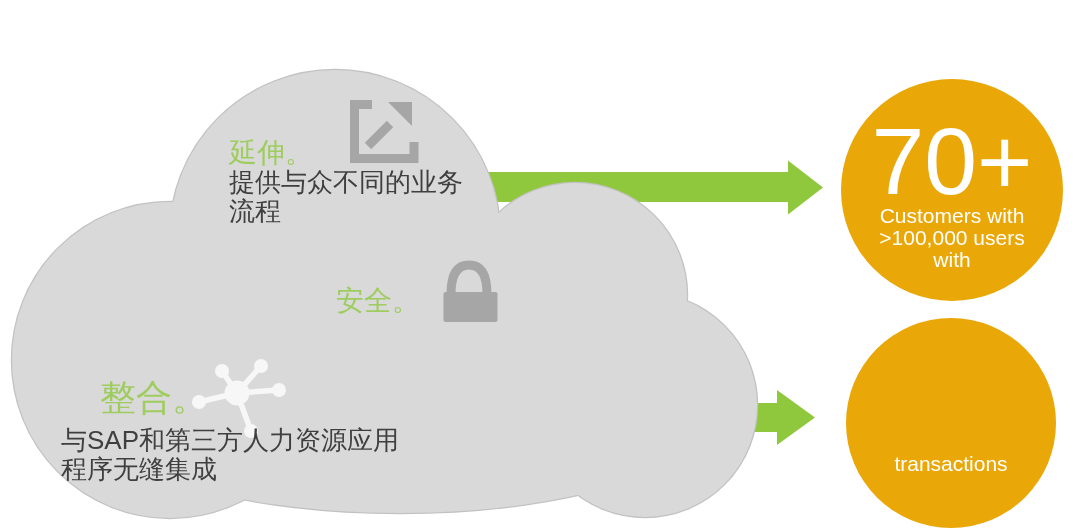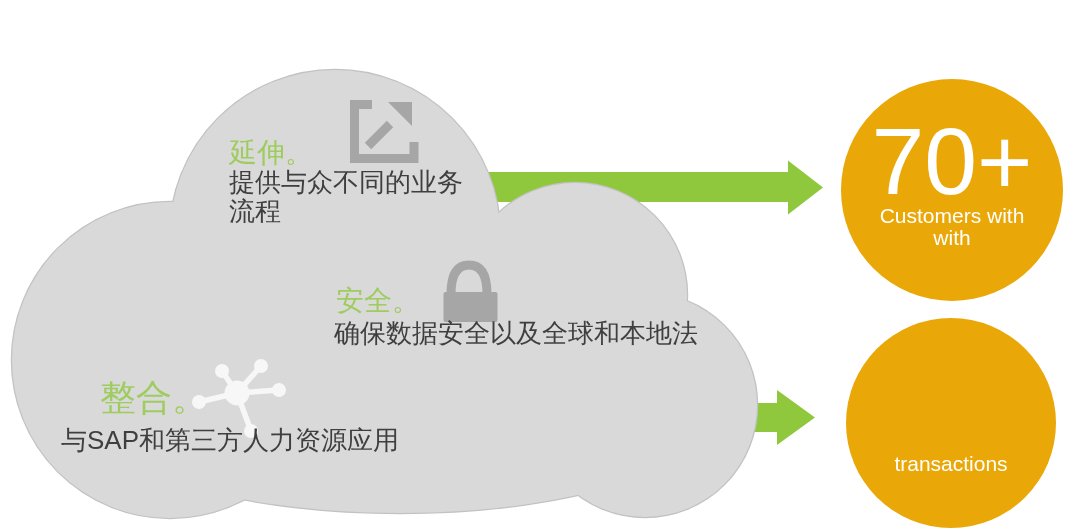--- a/index.html
+++ b/index.html
@@ -86,32 +86,33 @@
   </svg>
 
   <div class="abs heading h28" style="left:229px;top:137px">延伸。</div>
   <div class="abs heading h28" style="left:336px;top:285px">安全。</div>
 
   <div class="abs body-text" style="left:229px;top:168px">
     <div>提供与众不同的业务</div>
     <div>流程</div>
   </div>
   <div class="abs body-text" style="left:334px;top:319px">
-    <div>确保数据安全以及全球和本地法</div>
   </div>
 
   <div class="abs heading h36" style="left:63px;top:377px">整合。</div>
   <div class="abs body-text" style="left:61px;top:426px">
     <div>与SAP和第三方人力资源应用</div>
+    <div>程序无缝集成</div>
   </div>
 
   <div class="abs stat-circle" style="left:841px;top:79px;width:222px;height:222px">
     <div class="abs stat-number" style="top:35px"><span>70+</span><span class="stat-suffix"></span></div>
     <div class="abs stat-caption" style="top:126px">
       <div>Customers with</div>
+      <div>&gt;100,000 users</div>
       <div>with</div>
     </div>
   </div>
 
   <div class="abs stat-circle" style="left:846px;top:318px;width:210px;height:210px">
     <div class="abs stat-caption" style="top:135px">
       <div>transactions</div>
     </div>
   </div>
 

